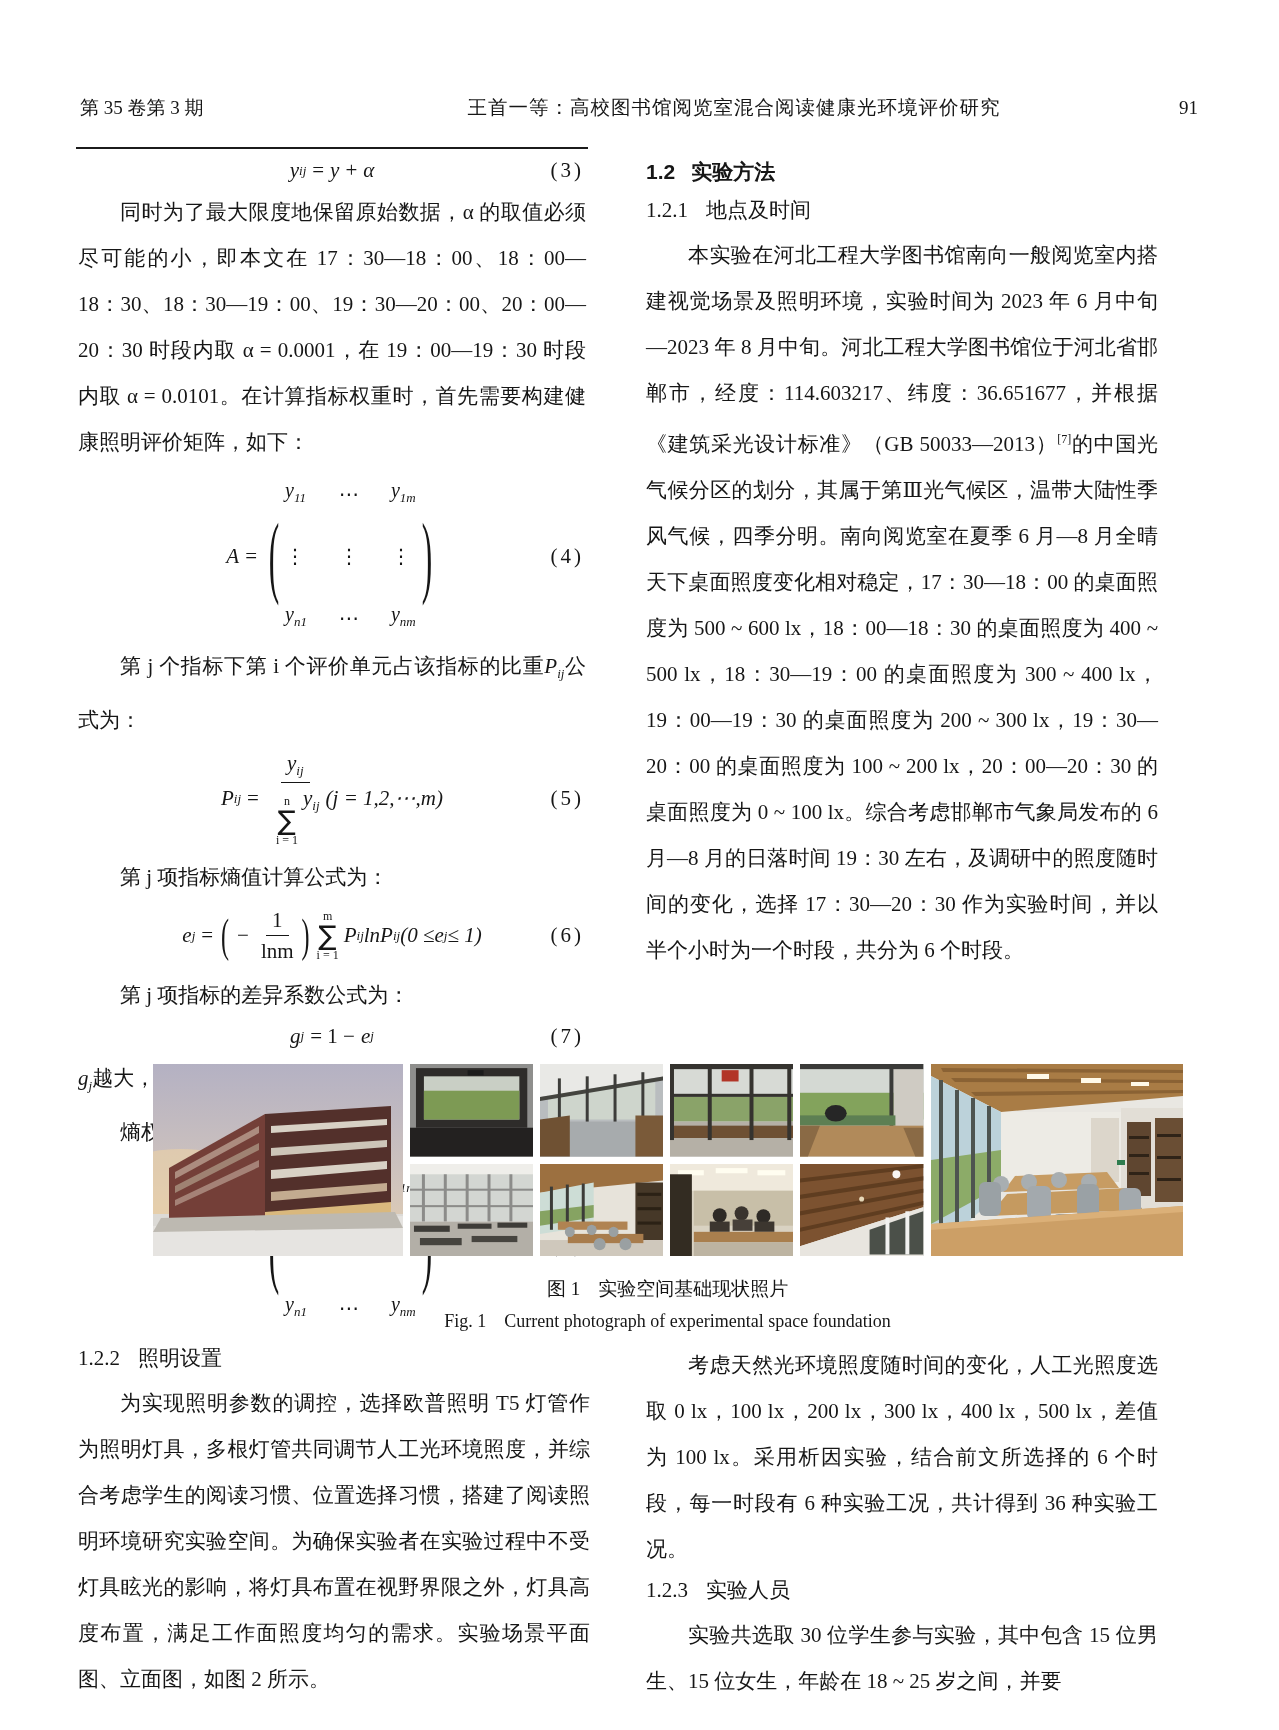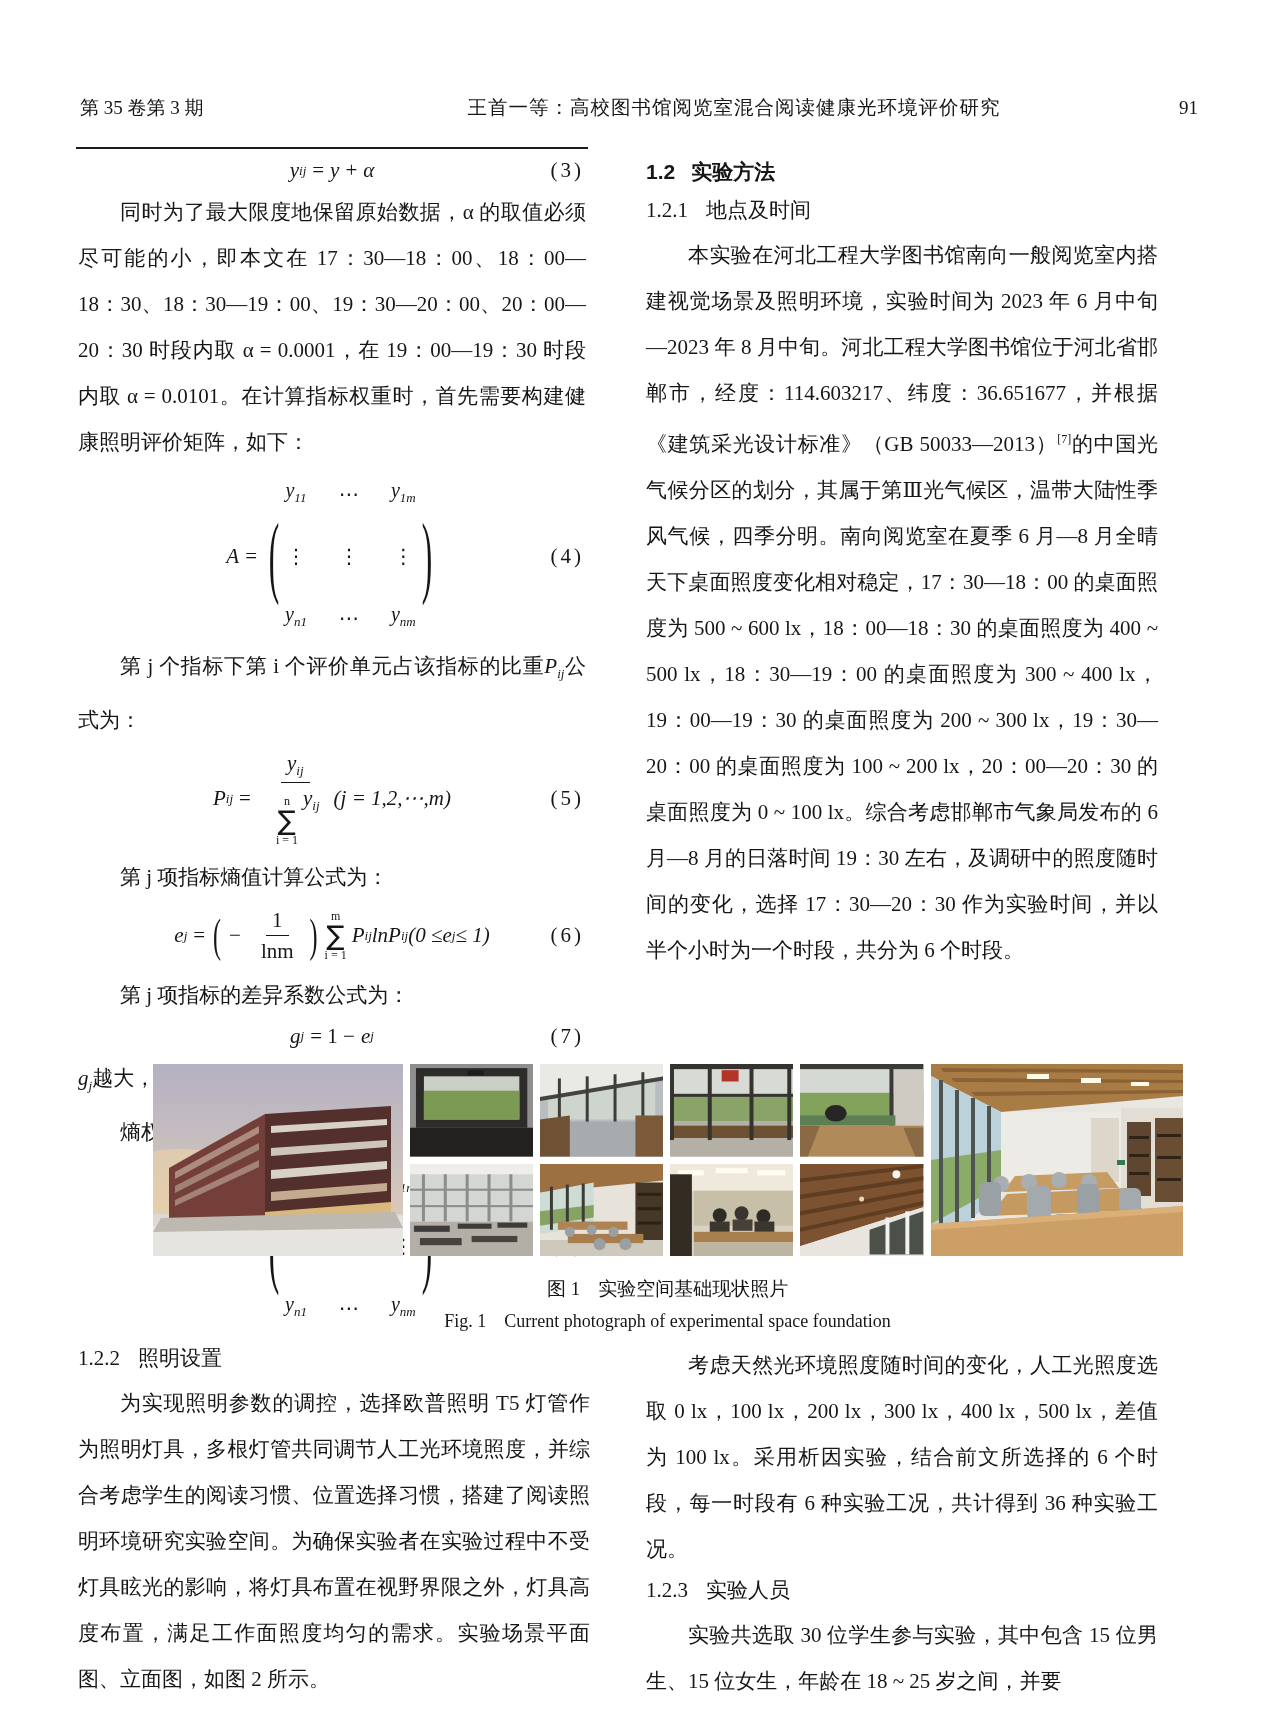--- a/index.html
+++ b/index.html
@@ -24,26 +24,26 @@
   .subsec .num{margin-right:18px;}
   sup.ref{font-size:12px;}
   
   .eq{position:relative;display:flex;align-items:center;justify-content:center;
       font-size:21px;font-style:italic;margin:6px 0;}
   .eq .eqnum{position:absolute;right:2px;font-style:normal;letter-spacing:3px;}
   sub{font-size:13px;}
   .up{font-style:normal;}
   .sp{margin:0 6px;}
   .mgrid{display:grid;grid-template-columns:auto auto auto;column-gap:32px;row-gap:4px;
-         text-align:center;align-items:center;font-size:20px;line-height:26px;gap:32px;}
+         text-align:left;align-items:center;font-size:20px;line-height:26px;gap:32px;}
   .dots{font-family:"DejaVu Sans",sans-serif;font-style:normal;}
   .paren{font-size:30px;transform:scaleY(3.0) scaleX(1.05);display:inline-block;line-height:1;
          font-style:normal;margin:0 6px;font-weight:400;}
   .paren2{font-size:24px;transform:scaleY(1.9);display:inline-block;line-height:1;font-style:normal;margin:0 2px;}
-  .frac{display:inline-flex;flex-direction:column;align-items:center;vertical-align:middle;margin:0 14px;line-height:1.15;}
+  .frac{display:inline-flex;flex-direction:column;align-items:center;vertical-align:middle;margin:0 6px;line-height:1.15;}
   .frac .fnum{padding:0 6px 3px;border-bottom:1.8px solid #161616;}
   .frac .fden{padding-top:3px;}
   .bigop{display:inline-flex;flex-direction:column;align-items:center;line-height:1;
          font-style:normal;font-size:12px;margin:0 5px;}
   .bigop .op{font-size:27px;line-height:1;font-family:"DejaVu Sans",sans-serif;}
   
   .figure{position:absolute;left:0;top:1064px;width:1279px;padding-left:28px;}
   .strip{margin:0 auto;width:1030px;height:192px;display:flex;gap:7px;}
   .ph{overflow:hidden;background:#ddd;}
   .ph svg{width:100%;height:100%;display:block;}

